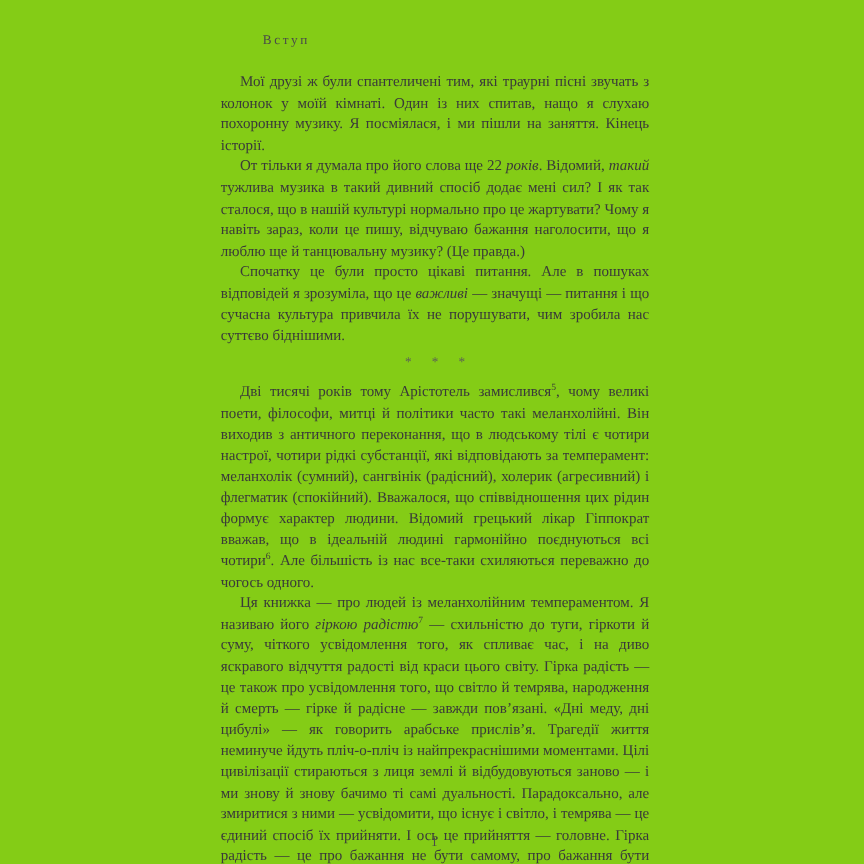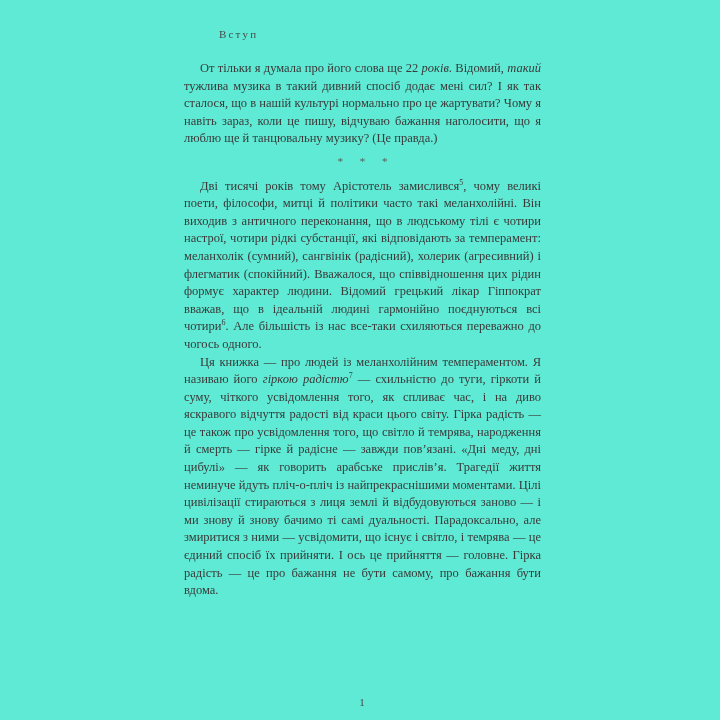--- a/index.html
+++ b/index.html
@@ -4,21 +4,21 @@
 <style>
   * { margin: 0; padding: 0; box-sizing: border-box; }
   html, body {
     width: 720px; height: 720px;
     background: #ffffff;
     overflow: hidden;
   }
   .page {
     position: relative;
     width: 720px; height: 720px;
-    background: #5eead4;
+    background: #84cc16;
     font-family: "Liberation Serif", "DejaVu Serif", serif;
     color: #3a3a3a;
   }
   .running-header {
     position: absolute;
     top: 28px;
     left: 219px;
     font-size: 11px;
     letter-spacing: 2.2px;
     color: #4a4a4a;
@@ -58,20 +58,22 @@
     color: #4a4a4a;
   }
 </style>
 </head>
 <body>
 
 <div class="page">
   <div class="running-header">Вступ</div>
 
   <div class="body-text">
+      <p class="para"><span>Мої друзі ж були спантеличені тим, які траурні пісні звучать з колонок у моїй кімнаті. Один із них спитав, нащо я слухаю похоронну музику. Я посміялася, і ми пішли на заняття. Кінець історії.</span></p>
       <p class="para"><span>От тільки я думала про його слова ще 22 </span><em>років</em><span>. Відомий, </span><em>такий</em><span> тужлива музика в такий дивний спосіб додає мені сил? І як так сталося, що в нашій культурі нормально про це жартувати? Чому я навіть зараз, коли це пишу, відчуваю бажання наголосити, що я люблю ще й танцювальну музику? (Це правда.)</span></p>
+      <p class="para"><span>Спочатку це були просто цікаві питання. Але в пошуках відповідей я зрозуміла, що це </span><em>важливі</em><span> — значущі — питання і що сучасна культура привчила їх не порушувати, чим зробила нас суттєво біднішими.</span></p>
       <div class="section-break">* * *</div>
       <p class="para"><span>Дві тисячі років тому Арістотель замислився</span><sup>5</sup><span>, чому великі поети, філософи, митці й політики часто такі меланхолійні. Він виходив з античного переконання, що в людському тілі є чотири настрої, чотири рідкі субстанції, які відповідають за темперамент: меланхолік (сумний), сангвінік (радісний), холерик (агресивний) і флегматик (спокійний). Вважалося, що співвідношення цих рідин формує характер людини. Відомий грецький лікар Гіппократ вважав, що в ідеальній людині гармонійно поєднуються всі чотири</span><sup>6</sup><span>. Але більшість із нас все-таки схиляються переважно до чогось одного.</span></p>
       <p class="para"><span>Ця книжка — про людей із меланхолійним темпераментом. Я називаю його </span><em>гіркою радістю</em><sup>7</sup><span> — схильністю до туги, гіркоти й суму, чіткого усвідомлення того, як спливає час, і на диво яскравого відчуття радості від краси цього світу. Гірка радість — це також про усвідомлення того, що світло й темрява, народження й смерть — гірке й радісне — завжди пов’язані. «Дні меду, дні цибулі» — як говорить арабське прислів’я. Трагедії життя неминуче йдуть пліч-о-пліч із найпрекраснішими моментами. Цілі цивілізації стираються з лиця землі й відбудовуються заново — і ми знову й знову бачимо ті самі дуальності. Парадоксально, але змиритися з ними — усвідомити, що існує і світло, і темрява — це єдиний спосіб їх прийняти. І ось це прийняття — головне. Гірка радість — це про бажання не бути самому, про бажання бути вдома.</span></p>
     </div>
 
   <div class="page-number">1</div>
 </div>
 
 </body></html>

